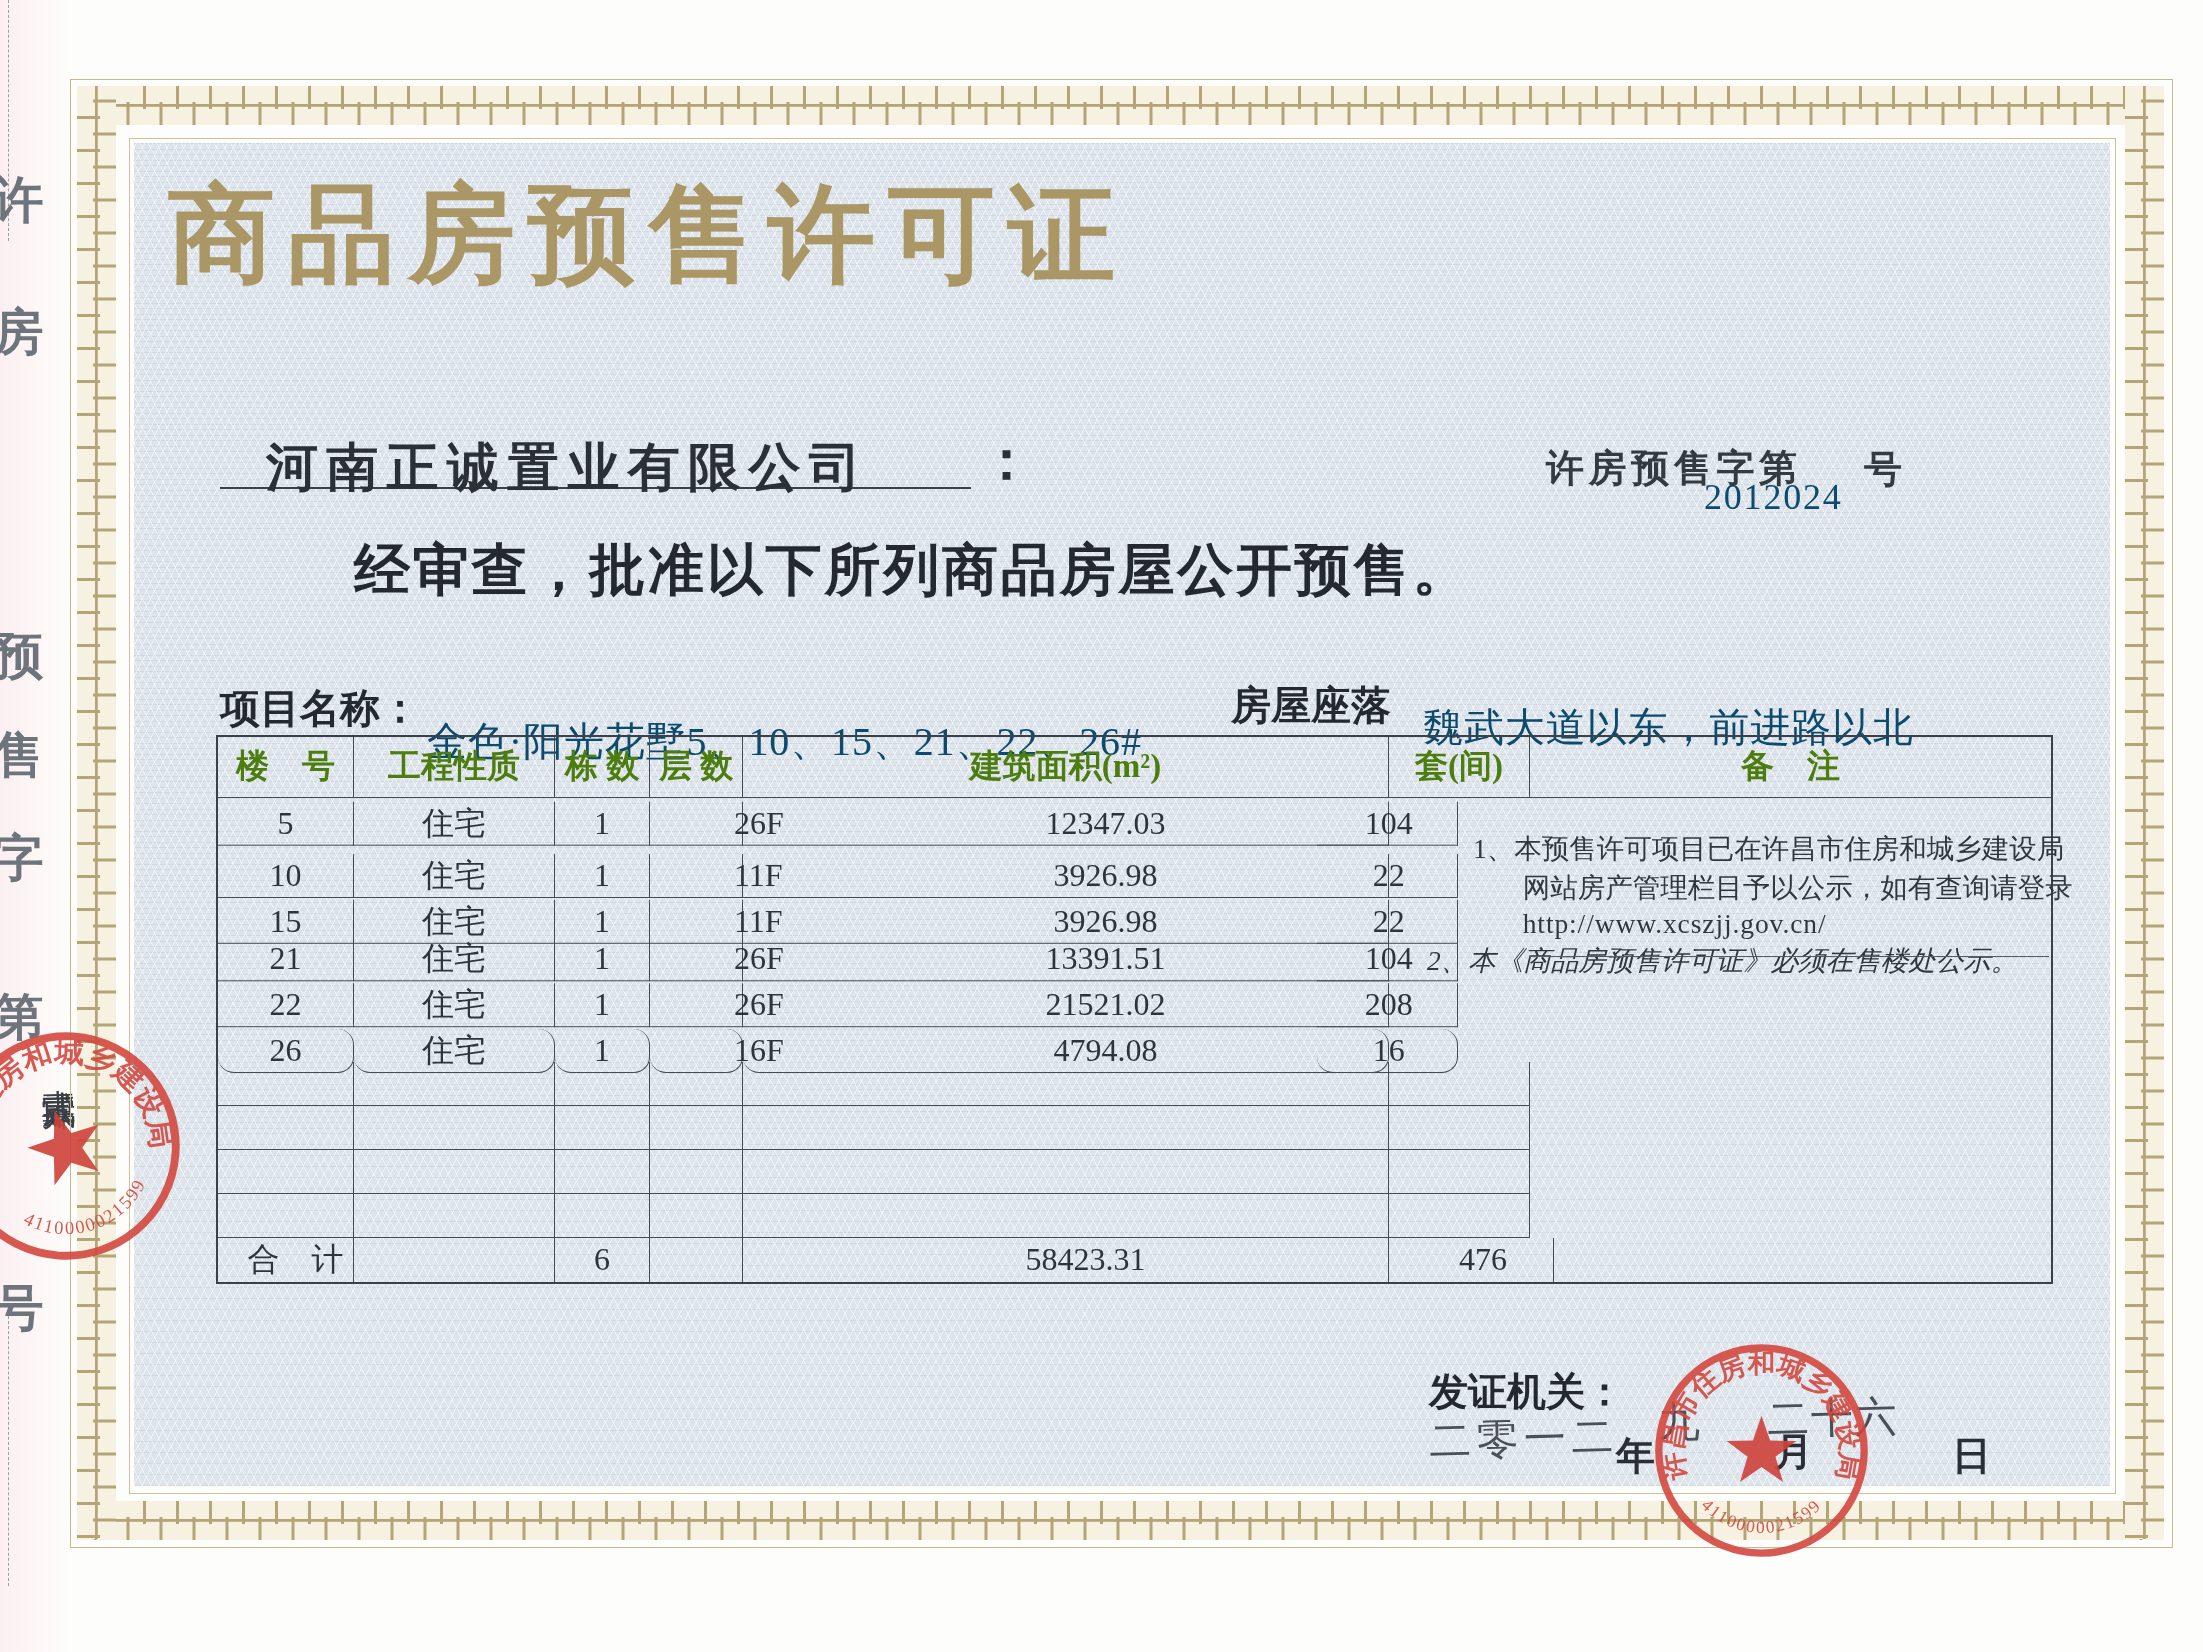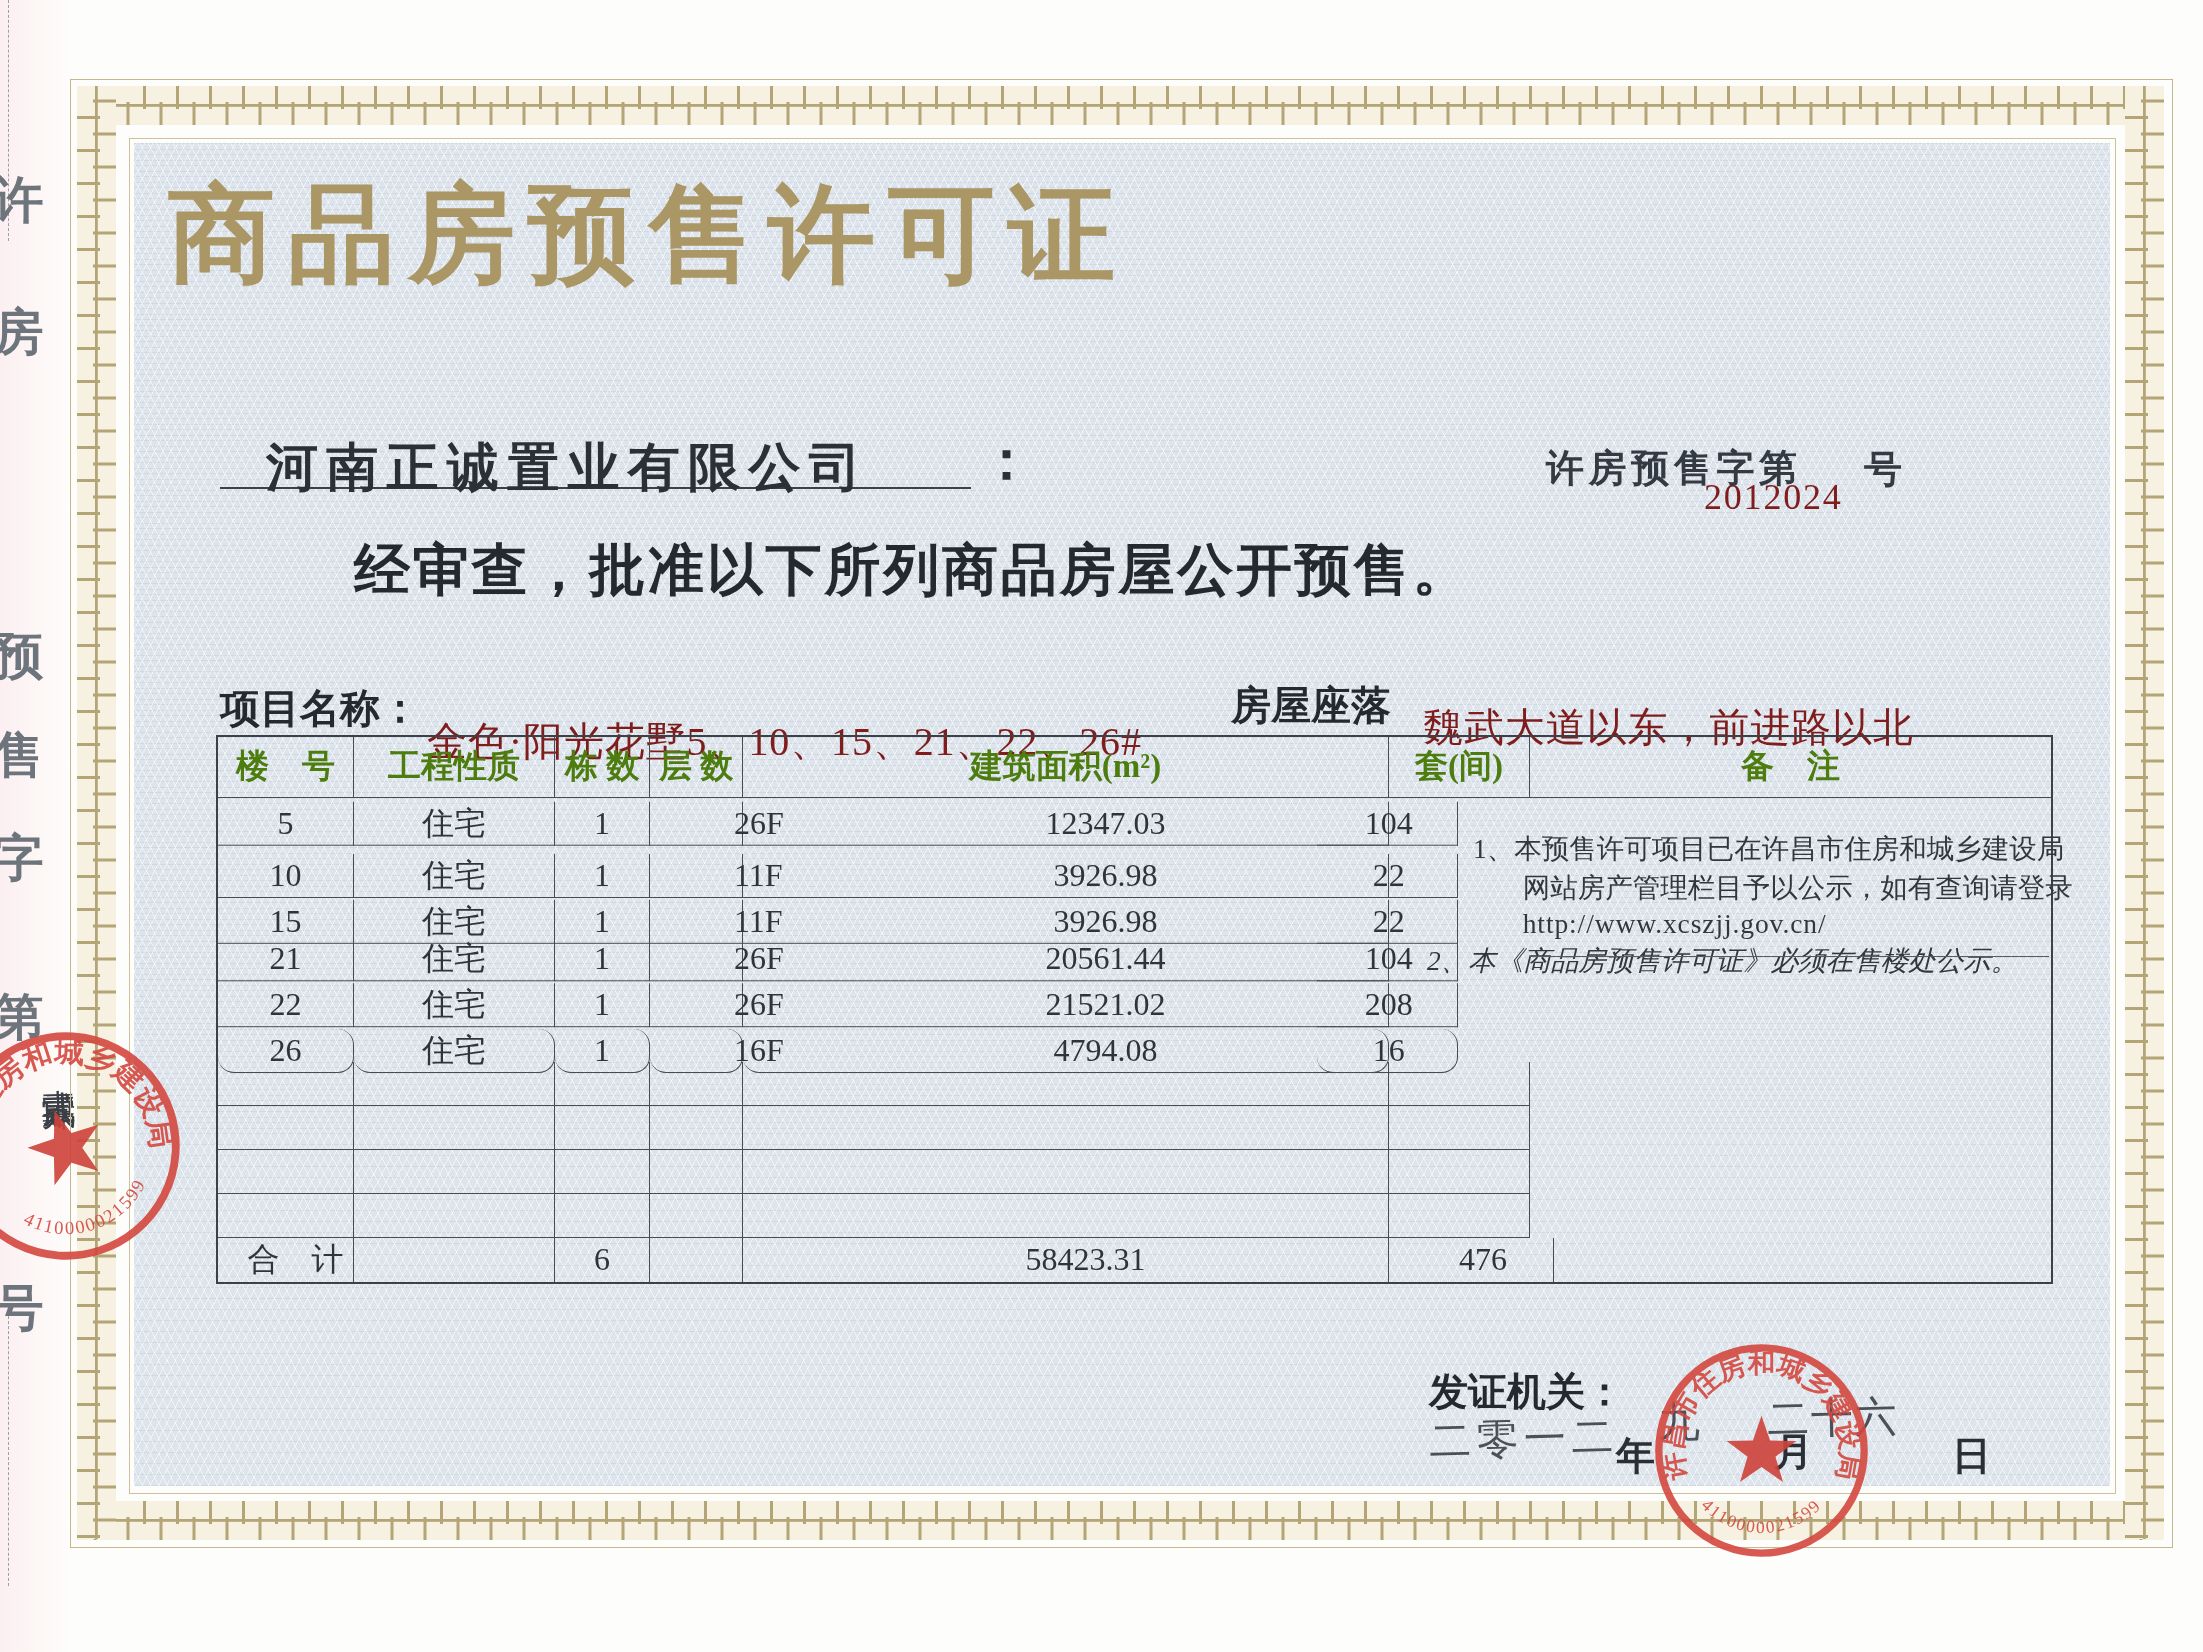--- a/index.html
+++ b/index.html
@@ -44,21 +44,21 @@
   .title{left:134px;top:163px;width:1947px;text-align:left;
     font-size:107px;font-weight:bold;letter-spacing:13px;color:#ab9766;margin-left:34px;}
   .company{left:266px;top:433px;font-size:52px;letter-spacing:8.3px;color:#2b3037;font-weight:bold;}
   .nameline{left:220px;top:487px;width:751px;border-top:2.8px solid #3c4147;}
   .colon{left:979px;top:424px;font-size:55px;font-weight:bold;color:#2b3037;}
   .certno-prefix{left:1546px;top:443px;font-size:38px;font-weight:bold;letter-spacing:4.6px;color:#343a41;}
   .certno-num{left:1704px;top:476px;font-size:36px;color:#343a41;letter-spacing:1.8px;}
   .certno-suffix{left:1864px;top:444px;font-size:38px;font-weight:bold;color:#343a41;}
   .statement{left:354px;top:533px;font-size:56px;font-weight:bold;letter-spacing:2.8px;color:#24292f;}
   .lbl{font-size:40px;font-weight:bold;color:#24292f;}
-  .fill{color:#7f1d1d;}
+  .fill{color:#0c4a6e;}
   .project-label{left:220px;top:681px;}
   .project-value{left:427px;top:714px;font-size:40px;letter-spacing:0.9px;}
   .location-label{left:1231px;top:678px;}
   .location-value{left:1396px;top:700px;font-size:40px;letter-spacing:0.9px;margin-left:27px;}
   
   .tbl{left:216px;top:735px;display:grid;
     grid-template-columns:136px 201px 95px 93px 646px 141px 521px;
     grid-template-rows:61px repeat(10,44px) 44px;
     border:2.8px solid #3c4148;}
   .tbl .c{border-right:1.8px solid #474c53;border-bottom:1.8px solid #474c53;
@@ -163,21 +163,21 @@
   <div class="c bd dy2">住宅</div>
   <div class="c bd dy2">1</div>
   <div class="c bd dy2 floors">11F</div>
   <div class="c bd dy2"><span class="area">3926.98</span></div>
   <div class="c bd dy2 units">22</div>
 
   <div class="c bd dy3">21</div>
   <div class="c bd dy3">住宅</div>
   <div class="c bd dy3">1</div>
   <div class="c bd dy3 floors">26F</div>
-  <div class="c bd dy3"><span class="area">20561.44</span></div>
+  <div class="c bd dy3"><span class="area">13391.51</span></div>
   <div class="c bd dy3 units">104</div>
 
   <div class="c bd dy4">22</div>
   <div class="c bd dy4">住宅</div>
   <div class="c bd dy4">1</div>
   <div class="c bd dy4 floors">26F</div>
   <div class="c bd dy4"><span class="area">21521.02</span></div>
   <div class="c bd dy4 units">208</div>
 
   <div class="c bd dy5">26</div>

